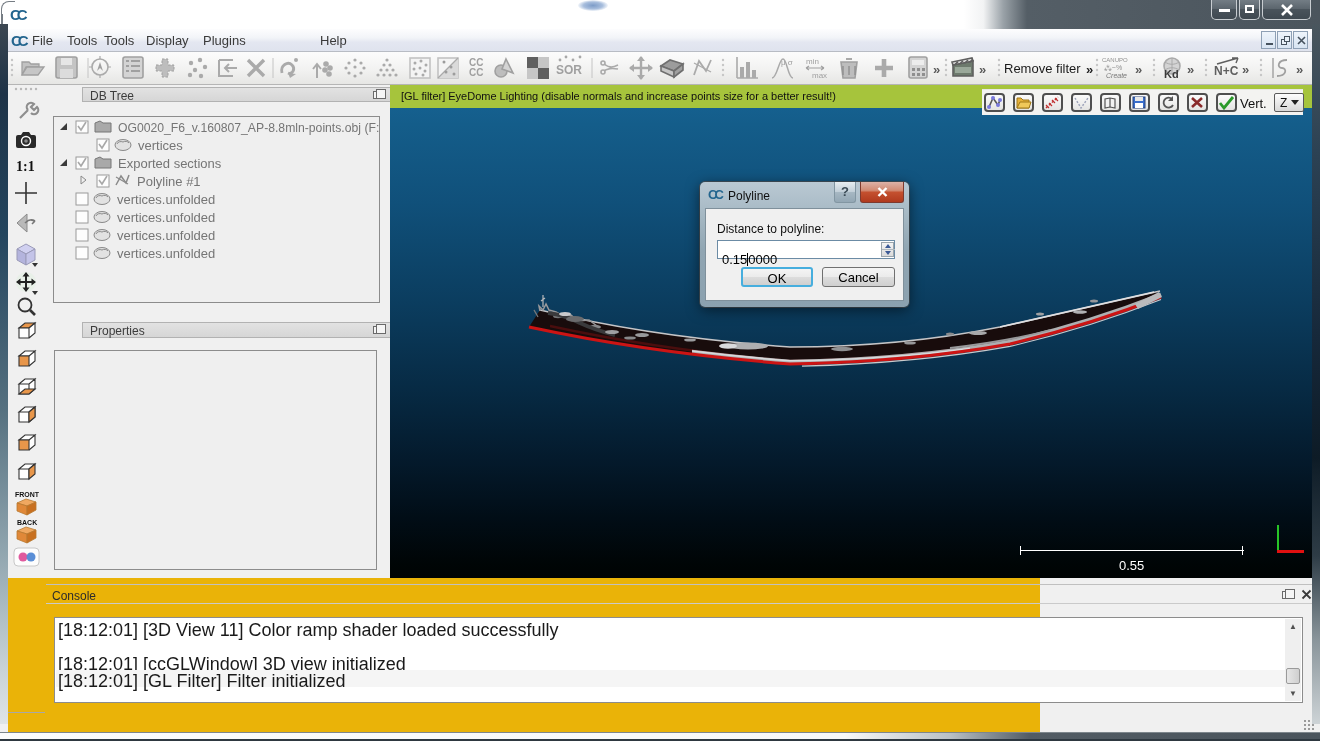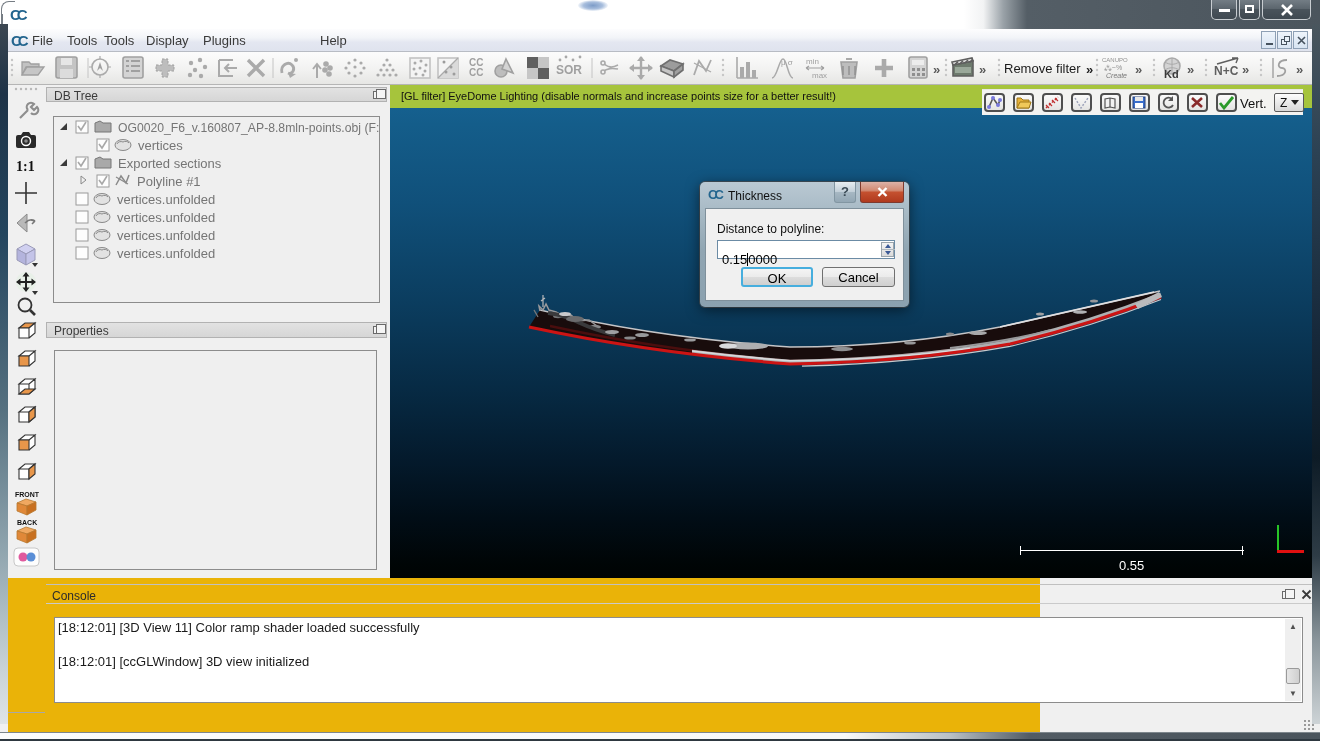--- a/index.html
+++ b/index.html
@@ -34,21 +34,21 @@
 
 
 #toolbar { left:8px; top:52px; width:1304px; height:33px;
   background:linear-gradient(180deg,#fcfcfc 0%,#f2f2f1 55%,#e6e6e4 100%);
   border-bottom:1px solid #b5b5b5; }
 
 
 #leftbar { left:8px; top:85px; width:38px; height:637px; background:#f0f0f0; }
 
 
-.ptitle { position:absolute; background:linear-gradient(180deg,#e2e2e2,#d6d6d6); border:1px solid #b2b2b2; font-size:12px; color:#3c3c3c; padding:1px 4px 0 7px; }
+.ptitle { position:absolute; background:linear-gradient(180deg,#e2e2e2,#d6d6d6); border:1px solid #b2b2b2; font-size:12px; color:#3c3c3c; padding:1px 4px 0 7px;margin-left:36px; }
 .floatic { position:absolute; width:9px; height:8px; border:1px solid #6a6a6a; background:#f5f5f5; }
 .floatic:before { content:""; position:absolute; left:2px; top:-3px; width:8px; height:8px; border:1px solid #6a6a6a; background:#f5f5f5; }
 .pbox { position:absolute; border:1px solid #8c8c8c; background:#efefef; }
 
 
 #view3d { left:390px; top:85px; width:922px; height:493px;
   background:linear-gradient(180deg,#166495 0%,#145d8a 8%,#10507a 24%,#0b3d5f 44%,#072b45 61%,#041a2c 76%,#010d16 88%,#000506 97%,#000303 100%); }
 #banner { position:absolute; left:0; top:0; width:922px; height:23px; background:#a6c43c; color:#111; font-size:11px; padding:5px 0 0 11px; }
 #ovtb { position:absolute; left:592px; top:4px; width:321px; height:26px; background:#f3f3f1; border-top:1px solid #e8e8e4; }
 .ovb { position:absolute; top:8px; width:21px; height:19px; border:2px solid #4f4f4f; border-radius:4px; background:linear-gradient(180deg,#fbfbfb,#e4e4e2); }
@@ -75,21 +75,21 @@
 #dspin { position:absolute; left:163px; top:1px; width:13px; height:15px; border:1px solid #9aa4ab; background:linear-gradient(180deg,#f4f4f4,#dadada); }
 .dbtn { position:absolute; top:58px; height:20px; font-size:13px; color:#000; text-align:center; padding-top:2px; border-radius:3px; background:linear-gradient(180deg,#f4f4f4 0%,#ebebeb 49%,#dddddd 50%,#cfcfcf 100%); }
 #okbtn { left:35px; width:72px; border:2px solid #46aede; }
 #cancelbtn { left:116px; width:73px; border:1px solid #707070; }
 
 
 #console { left:8px; top:578px; width:1032px; height:154px; background:#eab308; }
 #ctitlebar { position:absolute; left:38px; top:6px; width:1266px; height:20px; border-top:1px solid #c0c0c0; border-bottom:1px solid #cacaca; }
 #ctitle { position:absolute; left:44px; top:11px; font-size:12px; color:#2c2c2c; }
 #cbox { position:absolute; left:46px; top:39px; width:1249px; height:86px; background:#fff; border:1px solid #8c8c8c; }
-.crow { position:absolute; left:1px; width:1230px; height:17px; font-size:13px; color:#1a1a1a; padding:1px 0 0 2px; white-space:pre; }
+.crow { position:absolute; left:1px; width:1230px; height:17px; font-size:18px; color:#1a1a1a; padding:1px 0 0 2px; white-space:pre; }
 #cscroll { position:absolute; right:1px; top:1px; width:16px; height:82px; background:#efefef; }
 .sarr { position:absolute; left:0px; width:16px; height:15px; background:#efefef; color:#505050; font-size:8px; text-align:center; line-height:15px; }
 #sthumb { position:absolute; left:1px; top:49px; width:14px; height:16px; background:linear-gradient(90deg,#e6e6e6,#cfcfcf); border:1px solid #9a9a9a; border-radius:2px; }
 #lcolline { position:absolute; left:0; top:134px; width:37px; height:1px; background:#a8a8a8; }
 #grip { position:absolute; left:1295px; top:141px; width:11px; height:11px;
   background-image:radial-gradient(circle,#9a9a9a 30%,rgba(0,0,0,0) 36%); background-size:4px 4px; }
 </style>
 </head>
 <body>
 
@@ -619,21 +619,21 @@
     <ellipse cx="240" cy="253" rx="6" ry="1.6" fill="#88898b"></ellipse>
   </svg>
   <div id="scalebar"></div>
   <div id="scalelbl">0.55</div>
   <div id="axg"></div>
   <div id="axr"></div>
 </div>
 
 <div class="abs" id="dialog">
   <span class="ccicon" style="left:8px; top:5px; font-size:13px; letter-spacing:-3px;">CC</span>
-  <span class="dtitle">Thickness</span>
+  <span class="dtitle">Polyline</span>
   <div id="helpbtn">?</div>
   <div id="closebtn"><svg width="11" height="10" style="margin-top:5px;">
         <path d="M1.5,1 L9.5,9 M9.5,1 L1.5,9" stroke="#fff" stroke-width="2.4"></path>
       </svg></div>
   <div id="dbody">
     <div id="dlabel">Distance to polyline:</div>
     <div id="dinput">0.15<span style="display:inline-block; width:1px; height:13px; background:#000; vertical-align:-2px;"></span>0000
       <div id="dspin">
         <span style="position:absolute; left:3px; top:1px; width:0; height:0; border-left:3px solid transparent; border-right:3px solid transparent; border-bottom:4px solid #3c5a96;"></span>
         <span style="position:absolute; left:3px; top:8px; width:0; height:0; border-left:3px solid transparent; border-right:3px solid transparent; border-top:4px solid #3c5a96;"></span>
@@ -648,20 +648,21 @@
 <div class="abs" id="console">
   <div id="ctitlebar"></div>
   <div id="ctitle">Console</div>
   <div class="floatic" style="left:1274px; top:13px;"></div>
   <svg style="position:absolute; left:1293px; top:11px;" width="11" height="11">
       <path d="M1.5,1.5 L9.5,9.5 M9.5,1.5 L1.5,9.5" stroke="#3a3a3a" stroke-width="1.8"></path>
     </svg>
   <div id="cbox">
     <div class="crow" style="top:1px; background:#fff;">[18:12:01] [3D View 11] Color ramp shader loaded successfully</div>
     <div class="crow" style="top:35px; background:#fff;">[18:12:01] [ccGLWindow] 3D view initialized</div>
+    <div class="crow" style="top:52px; background:#f5f5f5;">[18:12:01] [GL Filter] Filter initialized</div>
     <div id="cscroll">
       <div class="sarr" style="top:0;">▲</div>
       <div class="sarr" style="bottom:0;">▼</div>
       <div id="sthumb"></div>
     </div>
   </div>
   <div id="lcolline"></div>
   <div id="grip"></div>
 </div>
 

